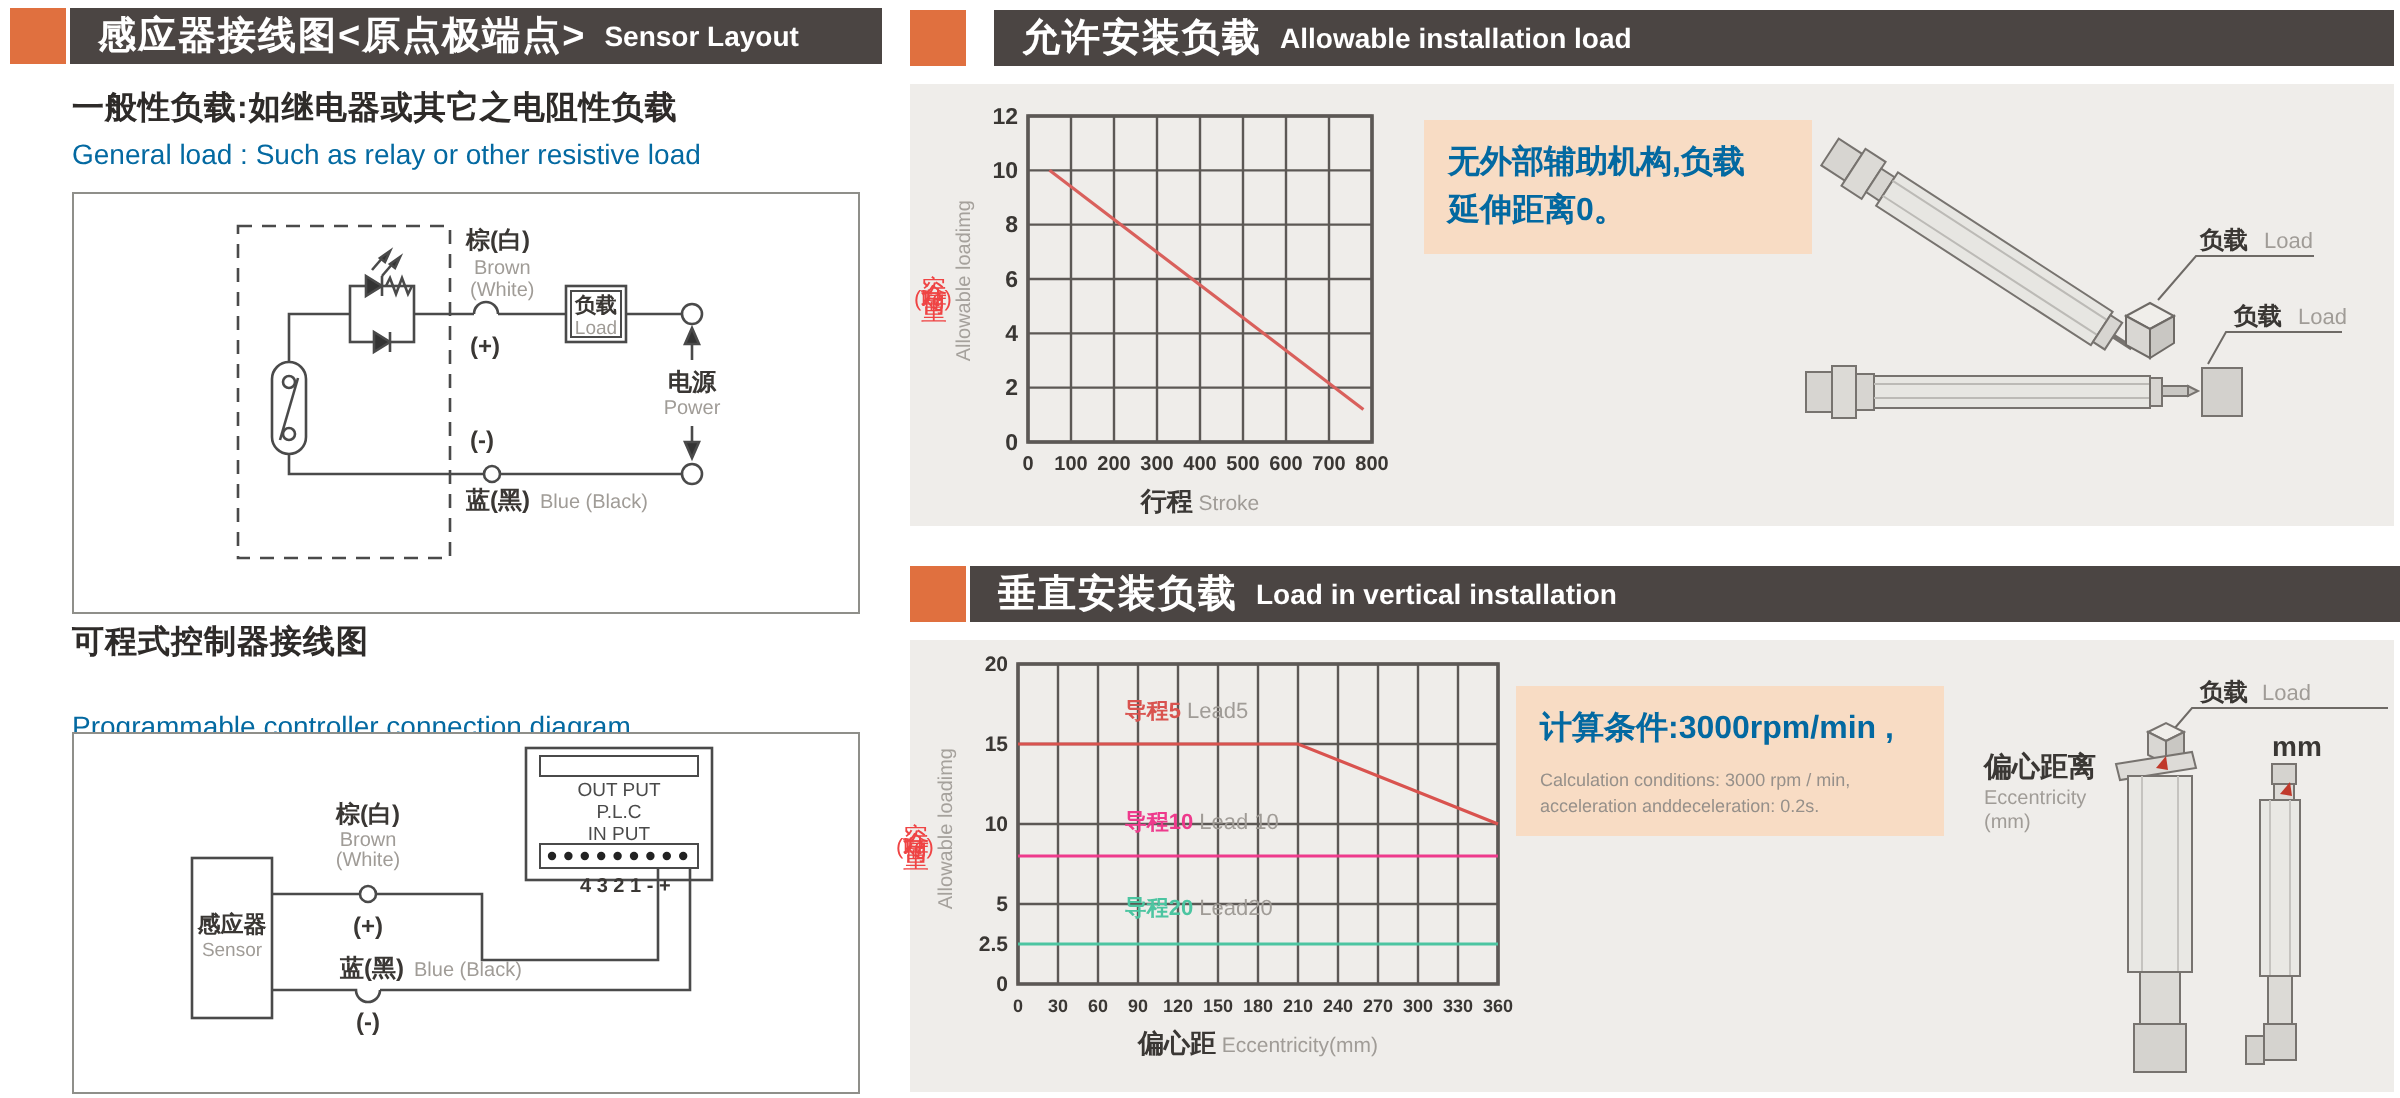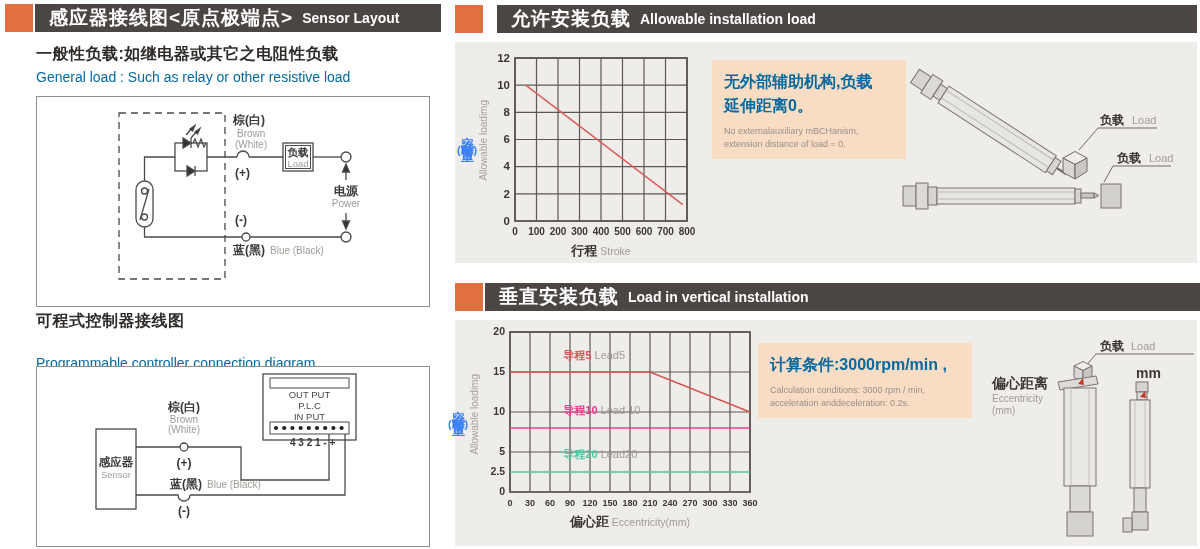--- a/index.html
+++ b/index.html
@@ -11,21 +11,21 @@
   .hdr .en{font-size:14px;font-weight:bold;margin-left:9px;}
   .t-zh{position:absolute;font-size:16px;font-weight:bold;color:#2e2b29;letter-spacing:0.5px;white-space:nowrap;}
   .t-en{position:absolute;font-size:14px;color:#0369a1;white-space:nowrap;}
   .dbox{position:absolute;background:#fff;border:1.5px solid #8f8f8a;}
   .panel{position:absolute;background:#efedea;}
   .note{position:absolute;background:#f8dcc4;padding:10px 10px 9px 12px;}
   .note .nzh{font-size:16px;font-weight:bold;color:#0369a1;line-height:1.5;white-space:nowrap;}
   .note .nen{font-size:9px;color:#96908a;line-height:1.4;margin-top:7px;white-space:nowrap;}
   .chart{position:absolute;display:flex;align-items:flex-start;}
   .ylab{height:185px;display:flex;align-items:center;gap:1px;}
-  .ylab .zhwrap{display:flex;flex-direction:column;align-items:center;color:#3b82f6;font-weight:bold;justify-content:space-between;}
+  .ylab .zhwrap{display:flex;flex-direction:column;align-items:center;color:#ef4444;font-weight:normal;justify-content:space-between;}
   .ylab .zvert{writing-mode:vertical-rl;letter-spacing:4px;font-size:13px;}
   .ylab .unit{font-size:11px;margin-top:2px;}
   .ylab .even{writing-mode:vertical-rl;transform:rotate(180deg);font-size:10px;color:#a5a19c;}
   svg text{font-family:"Liberation Sans","DejaVu Sans",sans-serif;}
 </style>
 </head>
 <body>
 
 <div id="page">
 
@@ -200,24 +200,20 @@
         <text x="21" y="13.8" text-anchor="end" font-size="11.5" font-weight="bold" fill="#3a3734">12</text>
         <polyline points="36.75,37.166666666666664 193.7,156.70000000000002" fill="none" stroke="#d9605c" stroke-width="1.6"></polyline>
         <text x="112" y="207" text-anchor="middle"><tspan font-size="13" font-weight="bold" fill="#3a3734">行程</tspan><tspan font-size="10.5" fill="#a09c97"> Stroke</tspan></text>
       </svg>
   </div>
 
   <div class="note" style="left:712px;top:60px;width:172px;">
     <div class="nzh">
       <div>无外部辅助机构,负载</div>
       <div>延伸距离0。</div>
-    </div>
-    <div class="nen">
-      <div>No externalauxiliary mBCHanism,</div>
-      <div>extension distance of load = 0.</div>
     </div>
   </div>
 
   <svg style="position:absolute;left:895px;top:46px;" width="300" height="212">
 
     <g transform="rotate(33 20 30)" stroke="#77736f" stroke-width="1">
       <rect x="20" y="22" width="14" height="16" fill="#d7d5d1"></rect>
       <rect x="34" y="19" width="12" height="22" fill="#dcdad6"></rect>
       <rect x="46" y="23" width="8" height="14" fill="#d7d5d1"></rect>
       <rect x="54" y="20" width="128" height="20" fill="#e7e6e2"></rect>

